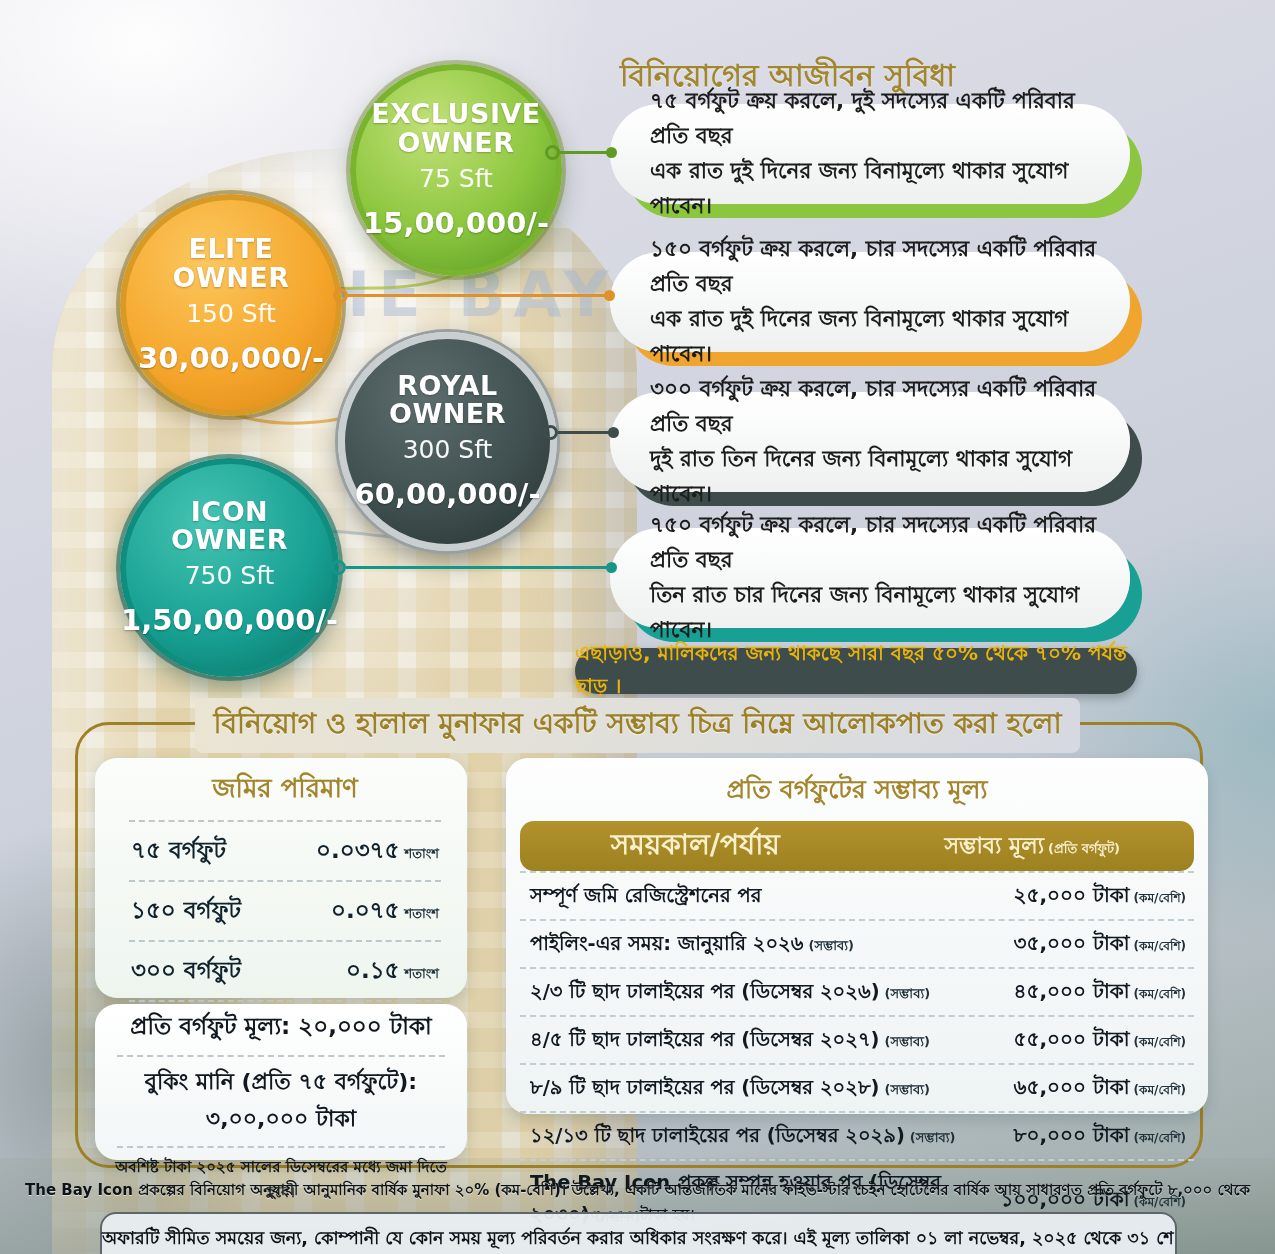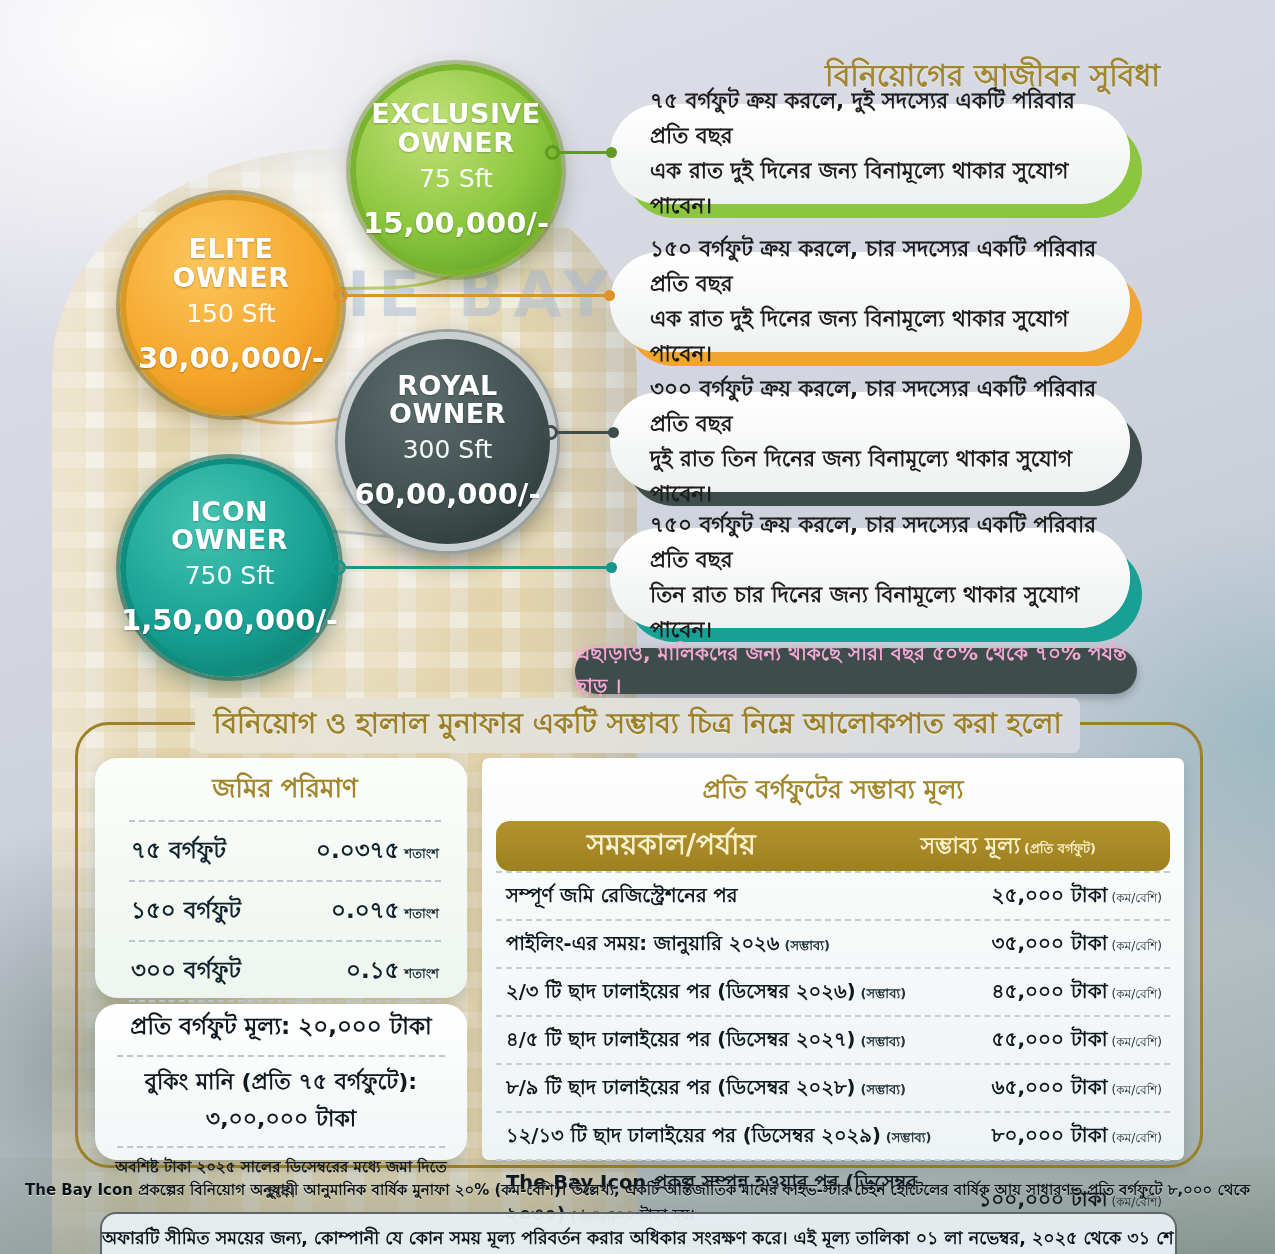--- a/index.html
+++ b/index.html
@@ -22,21 +22,21 @@
   .tree-blob{position:absolute;left:-60px;top:820px;width:360px;height:440px;
     background:radial-gradient(ellipse at 40% 55%,rgba(70,90,80,.38),rgba(70,90,80,0) 70%);}
   .teal-blob{position:absolute;left:1020px;top:520px;width:420px;height:420px;
     background:radial-gradient(ellipse at 60% 50%,rgba(40,140,150,.22),rgba(40,140,150,0) 70%);}
   .bottom-band{position:absolute;left:0;top:1158px;width:100%;height:96px;
     background:linear-gradient(180deg,rgba(150,160,150,.18),rgba(105,120,112,.38));}
   .watermark{position:absolute;left:268px;top:258px;font-size:62px;font-weight:800;
     letter-spacing:8px;color:rgba(162,182,212,.48);white-space:nowrap;}
   .curves{position:absolute;left:0;top:0;width:1275px;height:1254px;}
   
-  .page-title{position:absolute;left:620px;top:52px;width:540px;text-align:right;
+  .page-title{position:absolute;left:620px;top:52px;width:540px;text-align:left;
     font-size:30px;font-weight:700;color:#a08730;text-shadow:0 1px 0 rgba(255,255,255,.6);}
   
   .tier-circle{position:absolute;border-radius:50%;display:flex;flex-direction:column;
     align-items:center;justify-content:center;text-align:center;color:#fff;z-index:4;}
   .tier-circle .t-name{font-size:27px;font-weight:800;line-height:1.05;letter-spacing:.5px;
     text-shadow:0 1px 2px rgba(0,0,0,.25);}
   .tier-circle .t-size{font-size:25px;font-weight:400;margin-top:7px;opacity:.96;}
   .tier-circle .t-price{font-size:29px;font-weight:800;margin-top:13px;text-shadow:0 1px 2px rgba(0,0,0,.3);}
   .circle-exclusive{left:350px;top:64px;width:200px;height:200px;
     background:radial-gradient(circle at 38% 28%,#c2e178,#8cc63e 55%,#63a527 88%);
@@ -64,21 +64,21 @@
   .benefit-card{position:absolute;left:610px;width:520px;height:100px;border-radius:52px;
     background:linear-gradient(180deg,#ffffff,#eef1f0);display:flex;align-items:center;
     padding:0 26px 0 40px;box-sizing:border-box;z-index:3;}
   .benefit-card .b-text{font-size:21.5px;line-height:1.62;font-weight:600;color:#1c1c1c;}
   .card-1{top:104px;box-shadow:14px 16px 0 -2px #8cc63e;}
   .card-2{top:252px;box-shadow:14px 16px 0 -2px #f0a52e;}
   .card-3{top:392px;box-shadow:14px 16px 0 -2px #3e4c4c;}
   .card-4{top:528px;box-shadow:14px 16px 0 -2px #17a093;}
   
   .discount-pill{position:absolute;left:575px;top:648px;width:562px;height:46px;border-radius:24px;
-    background:#3e4c4c;color:#f9a8d4;display:flex;align-items:center;justify-content:center;
+    background:#3e4c4c;color:#eab308;display:flex;align-items:center;justify-content:center;
     font-size:20px;font-weight:600;z-index:3;box-shadow:0 4px 10px rgba(0,0,0,.25);}
   
   .gold-panel{position:absolute;left:75px;top:722px;width:1122px;height:440px;
     border:3px solid #9c8128;border-radius:34px;z-index:3;}
   .section-heading-wrap{position:absolute;left:0;top:698px;width:100%;display:flex;
     justify-content:center;z-index:4;}
   .section-heading{font-size:28px;font-weight:700;color:#9c8128;padding:4px 18px;
     background:linear-gradient(90deg,#eae5d3,#d6d9e1);border-radius:8px;
     text-shadow:0 1px 0 rgba(255,255,255,.7);}
   
@@ -94,36 +94,36 @@
   
   .price-box{position:absolute;left:95px;top:1004px;width:372px;height:156px;border-radius:22px;
     background:linear-gradient(180deg,#ffffff,#f2f6f6);box-shadow:0 6px 14px rgba(40,60,60,.18);
     z-index:5;box-sizing:border-box;padding:2px 16px;text-align:center;color:#101820;}
   .pb-line1{font-size:23px;font-weight:700;padding:2px 0 8px 0;}
   .pb-div{border-top:2px dashed #bcc8cc;margin:0 6px;}
   .pb-line2a{font-size:22px;font-weight:700;padding-top:7px;}
   .pb-line2b{font-size:22px;font-weight:700;padding-bottom:8px;}
   .pb-line3{font-size:15px;font-weight:700;padding-top:7px;}
   
-  .price-table{position:absolute;left:482px;top:758px;width:702px;height:402px;border-radius:7px;
+  .price-table{position:absolute;left:506px;top:758px;width:702px;height:356px;border-radius:22px;
     background:linear-gradient(180deg,#fdfefd,#eef3f4);box-shadow:0 6px 14px rgba(40,60,60,.18);
     z-index:5;box-sizing:border-box;padding:8px 14px;}
   .pt-title{text-align:center;font-size:25px;font-weight:700;color:#a3862c;padding:4px 0 8px 0;}
   .pt-head{height:50px;border-radius:14px;background:linear-gradient(180deg,#b2922c,#9d8120);
     display:flex;align-items:center;color:#f8efcd;}
   .pt-head-col1{flex:0 0 52%;text-align:center;font-size:28px;font-weight:700;}
   .pt-head-col2{flex:1;text-align:center;font-size:22px;font-weight:700;}
   .pt-head-sub{font-size:13px;font-weight:600;margin-left:4px;}
   .pt-row{display:flex;justify-content:space-between;align-items:center;
     padding:7px 8px 6px 10px;border-top:2px dashed #c3ced2;}
   .pt-row:first-of-type{border-top:none;}
   .pt-stage{font-size:19.5px;font-weight:600;color:#101820;}
   .pt-note{font-size:13px;font-weight:600;color:#22323a;margin-left:5px;}
   .pt-price{font-size:20px;font-weight:700;color:#101820;white-space:nowrap;}
-  .pt-qual{font-size:12px;font-weight:400;color:#22323a;margin-left:4px;}
+  .pt-qual{font-size:12px;font-weight:700;color:#22323a;margin-left:4px;}
   
   .footnote{position:absolute;left:8px;top:1178px;width:1259px;text-align:center;
     font-size:15px;font-weight:600;color:#0d1318;z-index:5;
     text-shadow:0 1px 0 rgba(255,255,255,.55);}
   .offer-box{position:absolute;left:100px;top:1212px;width:1077px;height:70px;border-radius:16px;
     border:2px solid #5d666b;background:rgba(233,238,241,.95);z-index:5;box-sizing:border-box;
     display:flex;justify-content:center;padding-top:11px;font-size:17.5px;font-weight:700;color:#0d1318;}
 </style>
 </head>
 <body>

